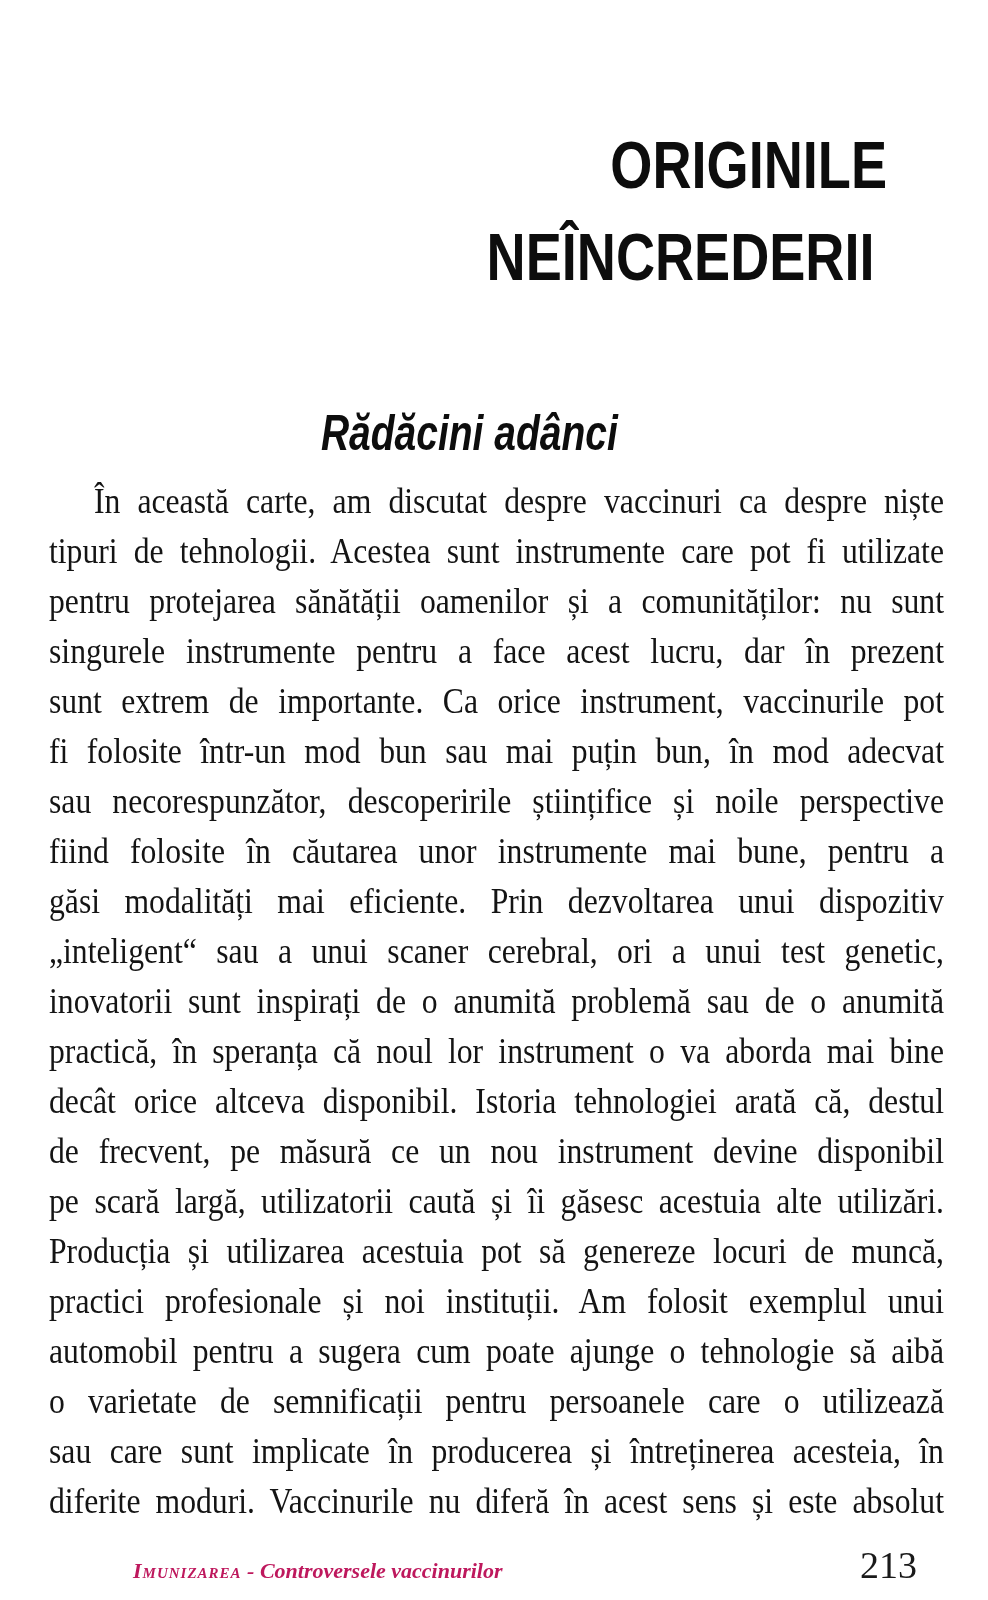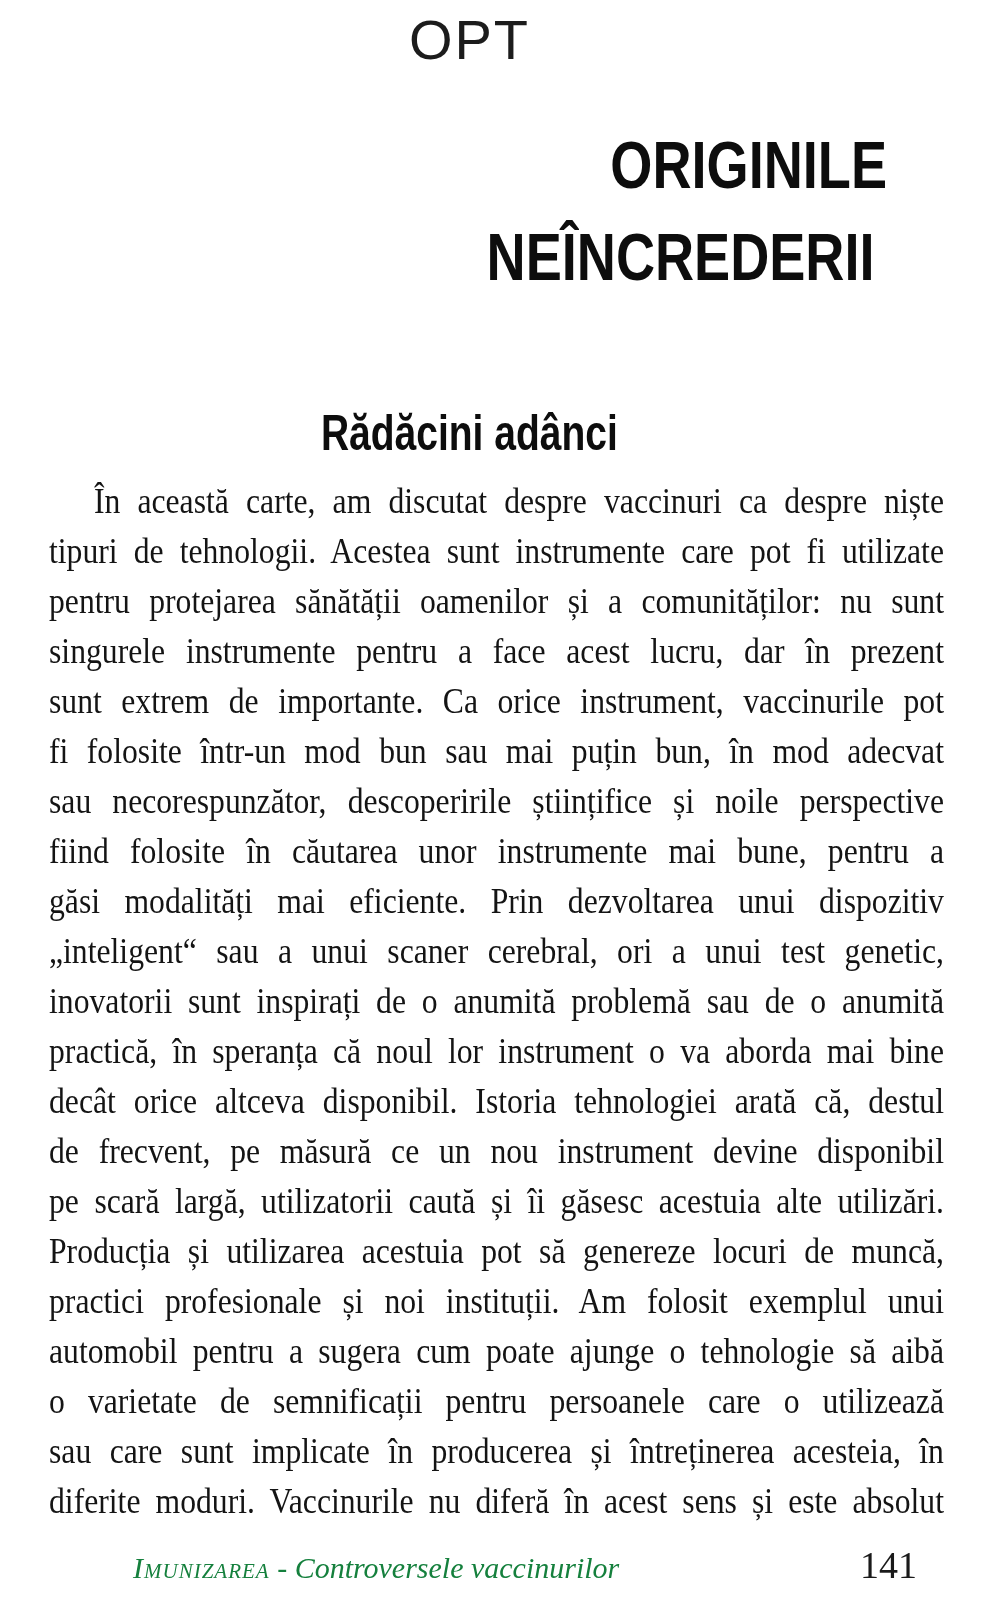--- a/index.html
+++ b/index.html
@@ -56,20 +56,21 @@
 
   
   .section-heading {
     top: 405px;
     text-align: center;
     font-family: "Liberation Sans", sans-serif;
     font-weight: bold;
     font-size: 50px;
     line-height: 56px;
     color: #0d0d0d;
+    font-style: italic;
   }
   .section-heading .tline {
     display: inline-block;
     transform: scaleX(0.78);
     transform-origin: center top;
     white-space: nowrap;
   }
 
   
   .body-lines {
@@ -97,46 +98,45 @@
   .footer {
     position: absolute;
     left: 133px;
     right: 71px;
     top: 1548px;
     display: flex;
     justify-content: space-between;
     align-items: baseline;
   }
   .running-title {
-    font-size: 30px;
+    font-size: 22px;
     line-height: 34px;
     font-style: italic;
-    font-weight: normal;
-    color: #15803d;
+    font-weight: bold;
+    color: #be185d;
     white-space: nowrap;
   }
   .running-title .smallcaps {
     font-variant: small-caps;
     font-style: italic;
     letter-spacing: 1px;
   }
   .page-number {
     font-size: 38px;
     line-height: 34px;
     font-style: normal;
     font-weight: normal;
     color: #1a1a1a;
   }
 </style>
 </head>
 <body>
 
 <div class="page">
 
-  <div class="text-block chapter-number">OPT</div>
 
   <div class="text-block chapter-title">
     <span class="tline">ORIGINILE</span><br>
     <span class="tline">NEÎNCREDERII</span>
   </div>
 
   <div class="text-block section-heading">
     <span class="tline">Rădăcini adânci</span>
   </div>
 
@@ -161,16 +161,16 @@
     <div class="bl">automobil pentru a sugera cum poate ajunge o tehnologie să aibă</div>
     <div class="bl">o varietate de semnificații pentru persoanele care o utilizează</div>
     <div class="bl">sau care sunt implicate în producerea și întreținerea acesteia, în</div>
     <div class="bl">diferite moduri. Vaccinurile nu diferă în acest sens și este absolut</div>
   </div>
 
   <div class="footer">
     <div class="running-title">
       <span class="smallcaps">Imunizarea</span><span> - Controversele vaccinurilor</span>
     </div>
-    <div class="page-number">141</div>
+    <div class="page-number">213</div>
   </div>
 
 </div>
 
 </body></html>

